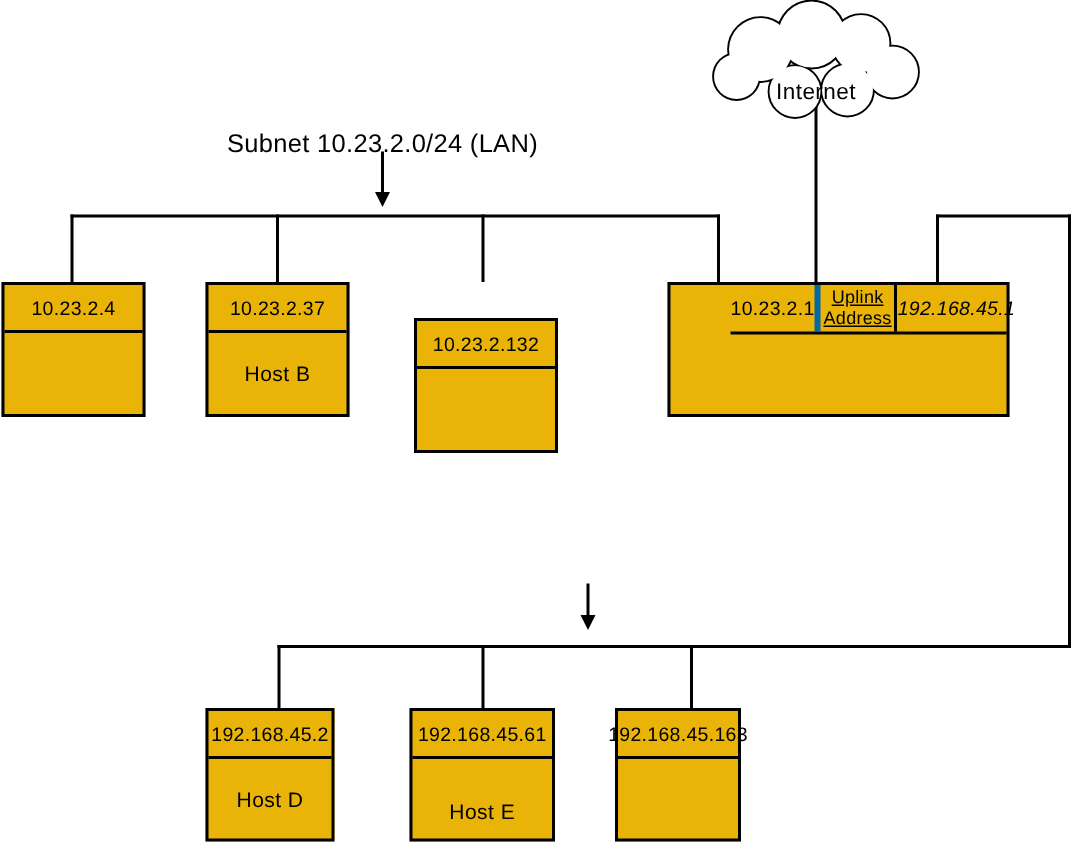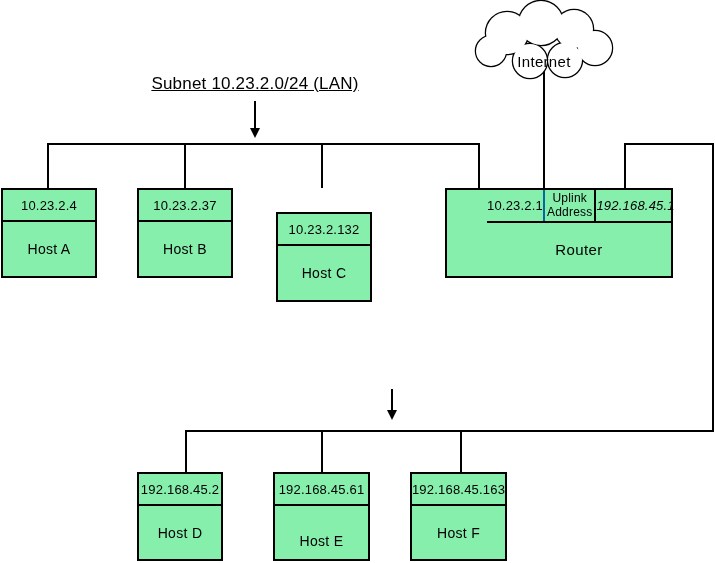--- a/index.html
+++ b/index.html
@@ -10,21 +10,21 @@
     background: #ffffff;
     font-family: "Liberation Sans", sans-serif;
     color: #000;
     overflow: hidden;
   }
   .line { position: absolute; background: #000000; }
   .box {
     position: absolute;
     border: 2px solid #000000;
     box-sizing: border-box;
-    background: #86efac;
+    background: #eab308;
     display: flex;
     flex-direction: column;
   }
   .ip-row {
     height: 32px;
     border-bottom: 2px solid #000000;
     box-sizing: border-box;
     display: flex;
     align-items: center;
     justify-content: center;
@@ -49,21 +49,21 @@
   .router-cell {
     display: flex;
     align-items: center;
     justify-content: center;
     text-align: center;
     font-size: 13px;
     letter-spacing: 0.2px;
     box-sizing: border-box;
   }
   .router-cell.uplink { font-size: 12px; line-height: 1.1; padding: 0 2px; }
-  .router-cell.mid { border-left: 2px solid #0369a1; border-right: 2px solid #000; }
+  .router-cell.mid { border-left: 4px solid #0369a1; border-right: 2px solid #000; text-decoration: underline; }
   .router-bottom {
     flex: 1;
     display: flex;
     align-items: center;
     justify-content: center;
     font-size: 15px;
     letter-spacing: 0.4px;
   }
   .subnet-label {
     position: absolute;
@@ -114,70 +114,66 @@
         <circle cx="101" cy="29" r="19"></circle>
           <circle cx="122" cy="48" r="17"></circle>
         <circle cx="92" cy="60" r="17"></circle>
           <circle cx="57" cy="61" r="17"></circle>
         <circle cx="18" cy="51" r="15"></circle>
       </g>
     </svg>
   </div>
   <div class="cloud-label">Internet</div>
 
-  <div class="subnet-label" style="left:150px; top:74px; width:210px;text-decoration:underline;">Subnet 10.23.2.0/24 (LAN)</div>
+  <div class="subnet-label" style="left:150px; top:86px; width:210px;">Subnet 10.23.2.0/24 (LAN)</div>
   <div class="arrow-shaft" style="left:254px; top:101px; height:29px;"></div>
   <div class="arrow-head" style="left:250px; top:128px;"></div>
 
   <div class="line" style="left:47px; top:143px; width:433px; height:2px;"></div>
   <div class="line" style="left:47px; top:143px; width:2px; height:45px;"></div>
   <div class="line" style="left:184px; top:143px; width:2px; height:45px;"></div>
   <div class="line" style="left:321px; top:143px; width:2px; height:45px;"></div>
   <div class="line" style="left:478px; top:143px; width:2px; height:45px;"></div>
 
   <div class="line" style="left:624px; top:143px; width:2px; height:45px;"></div>
   <div class="line" style="left:624px; top:143px; width:90px; height:2px;"></div>
   <div class="line" style="left:712px; top:143px; width:2px; height:289px;"></div>
 
   <div class="box" style="left:1px; top:188px; width:96px; height:90px;">
     <div class="ip-row">10.23.2.4</div>
-    <div class="name-row">Host A</div>
   </div>
   <div class="box" style="left:137px; top:188px; width:96px; height:90px;">
     <div class="ip-row">10.23.2.37</div>
     <div class="name-row">Host B</div>
   </div>
   <div class="box" style="left:276px; top:188px; width:96px; height:90px;margin-top:24px;">
     <div class="ip-row">10.23.2.132</div>
-    <div class="name-row">Host C</div>
   </div>
 
   <div class="box" style="left:445px; top:188px; width:228px; height:90px;padding-left:40px;">
     <div class="router-top">
       <div class="router-cell" style="width:64px;">10.23.2.1</div>
       <div class="router-cell uplink mid" style="width:64px;">Uplink Address</div>
       <div class="router-cell" style="flex:1;font-style:italic;">192.168.45.1</div>
     </div>
-    <div class="router-bottom">Router</div>
   </div>
 
   <div class="arrow-shaft" style="left:391px; top:389px; height:23px;"></div>
   <div class="arrow-head" style="left:387px; top:410px;"></div>
 
   <div class="line" style="left:185px; top:430px; width:529px; height:2px;"></div>
   <div class="line" style="left:185px; top:430px; width:2px; height:42px;"></div>
   <div class="line" style="left:321px; top:430px; width:2px; height:42px;"></div>
   <div class="line" style="left:460px; top:430px; width:2px; height:42px;"></div>
 
   <div class="box" style="left:137px; top:472px; width:86px; height:89px;">
     <div class="ip-row">192.168.45.2</div>
     <div class="name-row">Host D</div>
   </div>
   <div class="box" style="left:273px; top:472px; width:97px; height:89px;gap:17px;">
     <div class="ip-row">192.168.45.61</div>
     <div class="name-row">Host E</div>
   </div>
-  <div class="box" style="left:410px; top:472px; width:97px; height:89px;">
+  <div class="box" style="left:410px; top:472px; width:84px; height:89px;">
     <div class="ip-row">192.168.45.163</div>
-    <div class="name-row">Host F</div>
   </div>
 
 </div>
 
 </body></html>

